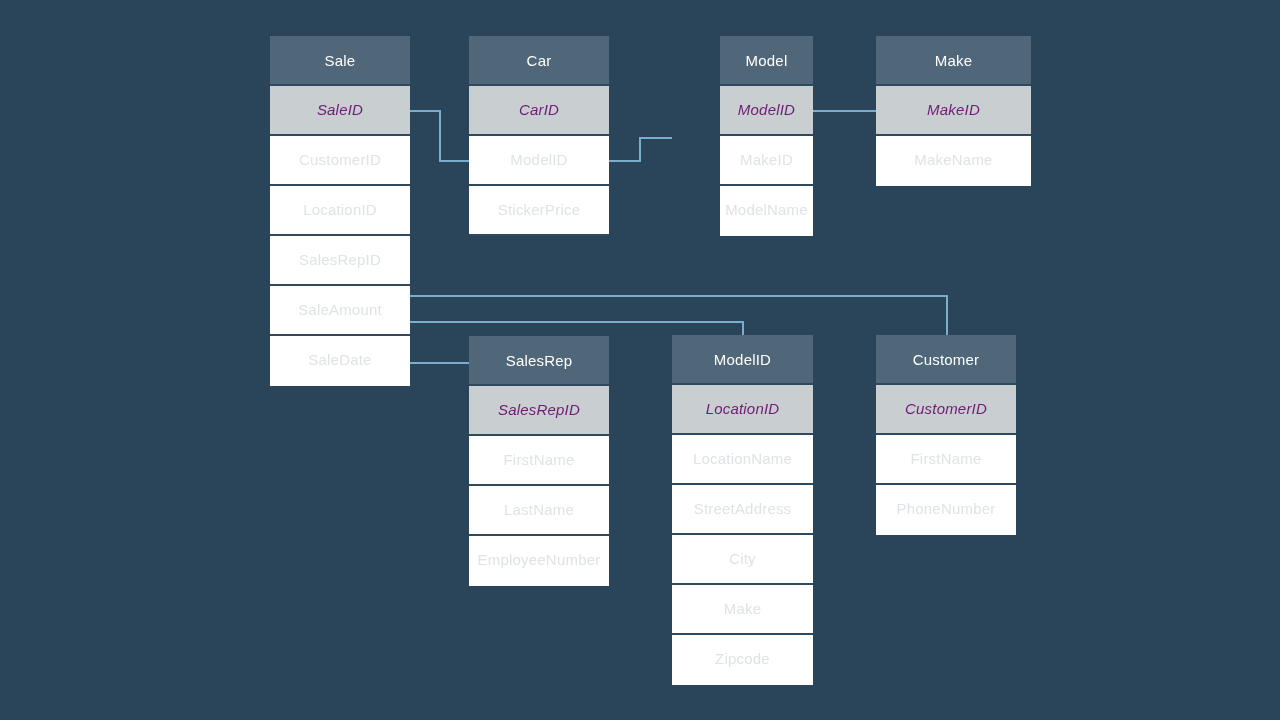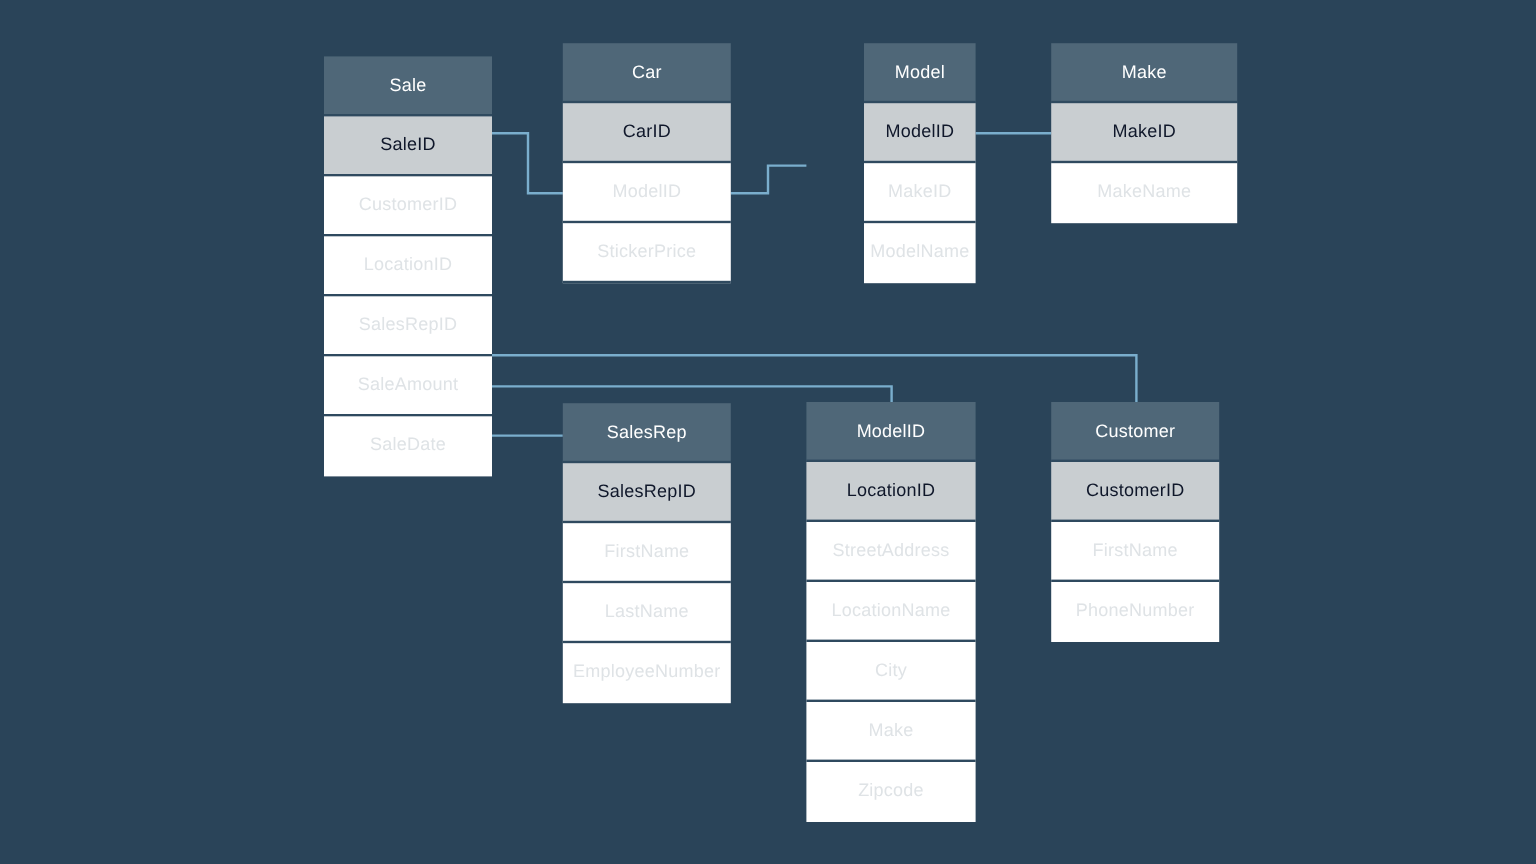--- a/index.html
+++ b/index.html
@@ -47,21 +47,22 @@
     height: 50px;
     line-height: 48px;
     text-align: center;
     border-bottom: 2px solid #2f4a5f;
     letter-spacing: 0.2px;
     overflow: hidden;
     white-space: nowrap;
   }
   .field.pk {
     background: #c9ced1;
-    color: #0f172a;
+    color: #701a75;
+    font-style: italic;
   }
   .field.last {
     border-bottom: none;
   }
 </style>
 </head>
 <body>
 
 <div id="canvas">
 
@@ -70,21 +71,21 @@
         <path d="M410,111 L440,111 L440,161 L469,161" stroke="#7aaecd"></path>
         <path d="M609,161 L640,161 L640,138 L672,138" stroke="#7aaecd"></path>
         <path d="M813,111 L876,111" stroke="#7aaecd"></path>
         <path d="M410,296 L947,296 L947,335" stroke="#7aaecd"></path>
         <path d="M410,322 L743,322 L743,335" stroke="#7aaecd"></path>
         <path d="M410,363 L469,363" stroke="#7aaecd"></path>
       </g>
   </svg>
 
   <div id="entity-layer">
-      <div class="entity" style="left: 270px; top: 47px; width: 140px;">
+      <div class="entity" style="left: 270px; top: 36px; width: 140px;">
         <div class="entity-header">Sale</div>
         <div class="field pk">SaleID</div>
         <div class="field">CustomerID</div>
         <div class="field">LocationID</div>
         <div class="field">SalesRepID</div>
         <div class="field">SaleAmount</div>
         <div class="field last">SaleDate</div>
       </div>
       <div class="entity" style="left: 469px; top: 36px; width: 140px;">
         <div class="entity-header">Car</div>
@@ -106,22 +107,22 @@
       <div class="entity" style="left: 469px; top: 336px; width: 140px;">
         <div class="entity-header">SalesRep</div>
         <div class="field pk">SalesRepID</div>
         <div class="field">FirstName</div>
         <div class="field">LastName</div>
         <div class="field last">EmployeeNumber</div>
       </div>
       <div class="entity" style="left: 672px; top: 335px; width: 141px;">
         <div class="entity-header">ModelID</div>
         <div class="field pk">LocationID</div>
+        <div class="field">LocationName</div>
         <div class="field">StreetAddress</div>
-        <div class="field">LocationName</div>
         <div class="field">City</div>
         <div class="field">Make</div>
         <div class="field last">Zipcode</div>
       </div>
       <div class="entity" style="left: 876px; top: 335px; width: 140px;">
         <div class="entity-header">Customer</div>
         <div class="field pk">CustomerID</div>
         <div class="field">FirstName</div>
         <div class="field last">PhoneNumber</div>
       </div>

